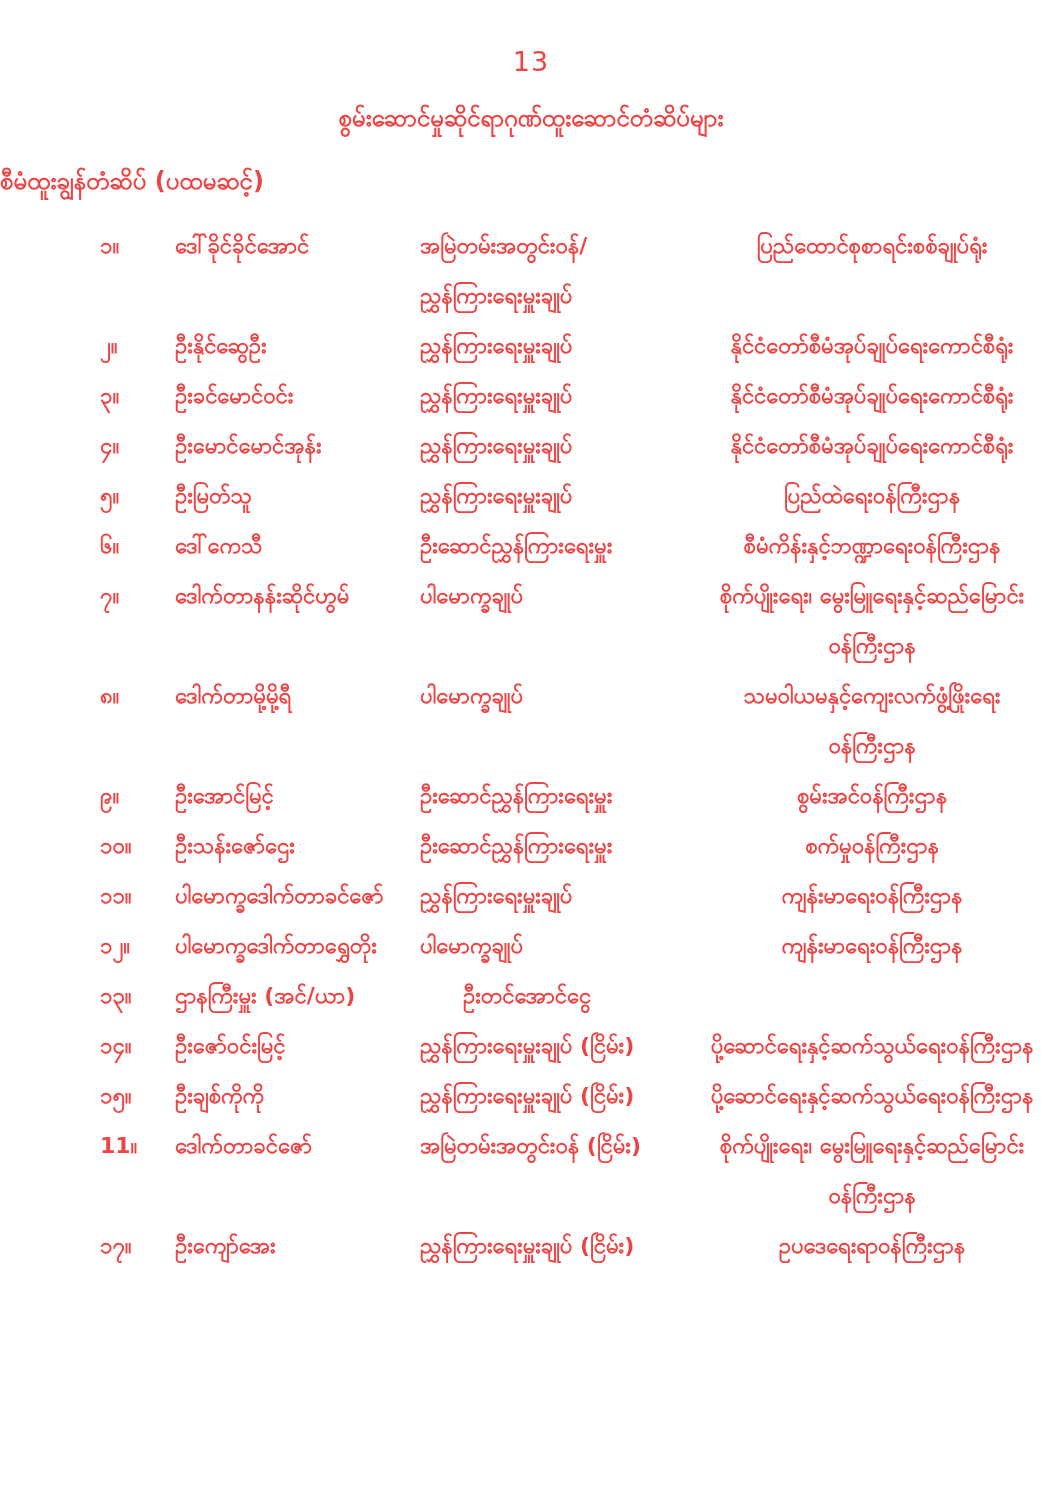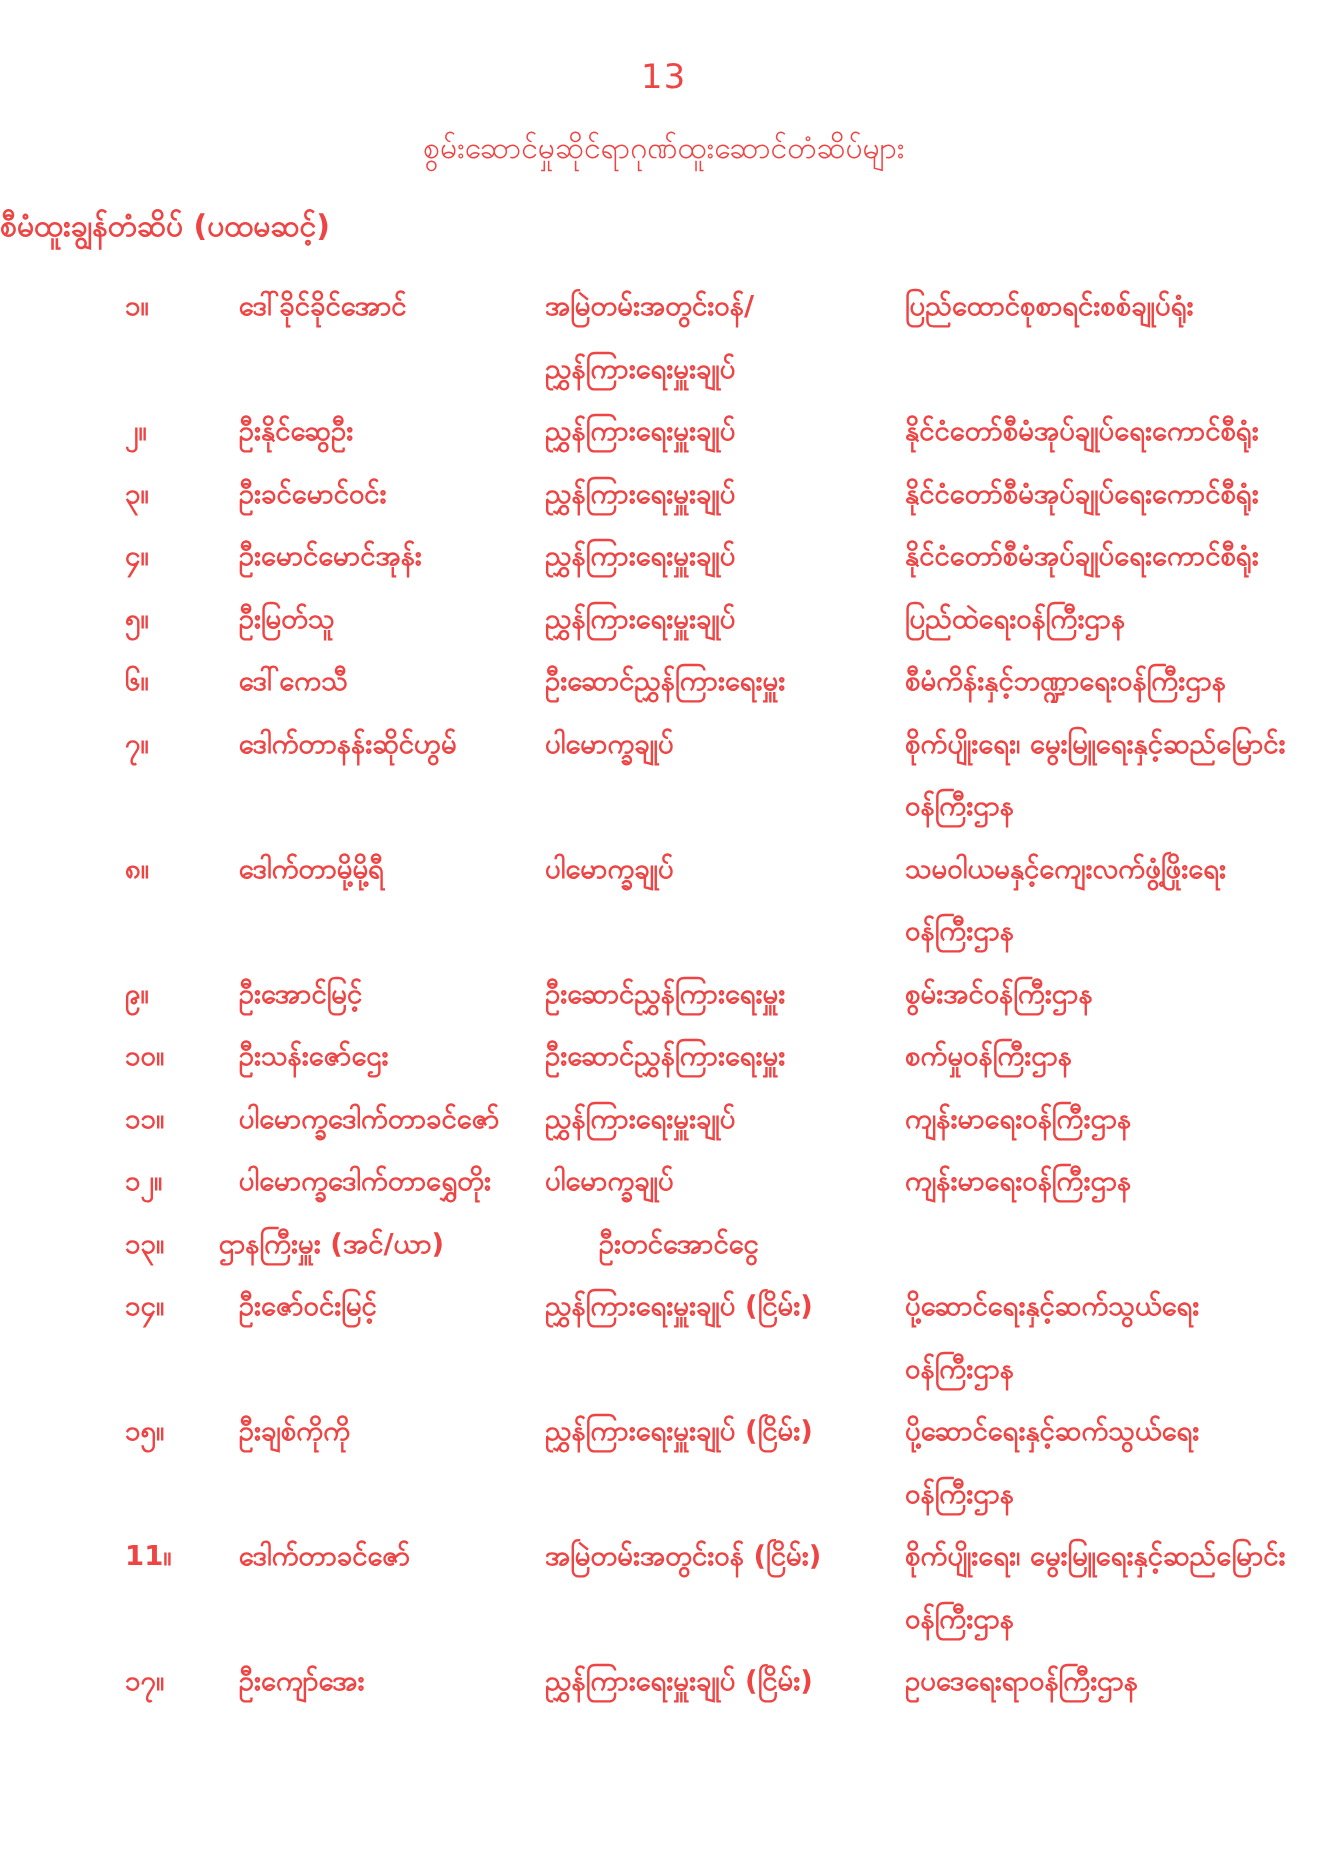--- a/index.html
+++ b/index.html
@@ -27,21 +27,21 @@
     letter-spacing: 1px;
   }
   .doc-title {
     position: absolute;
     top: 102px;
     left: 0;
     width: 100%;
     margin: 0;
     text-align: center;
     font-size: 24px;
-    font-weight: 400;
+    font-weight: 700;
   }
   .doc-subtitle {
     position: absolute;
     top: 165px;
     left: 0;
     width: 100%;
     margin: 0;
     text-align: left;
     font-size: 24px;
     font-weight: 700;
@@ -64,30 +64,30 @@
   }
   .col-no {
     margin-left: 100px;
     width: 75px;
     flex: 0 0 75px;
   }
   .col-name {
     width: 245px;
     flex: 0 0 245px;
     padding-right: 8px;
-    margin-left: 16px;
   }
   .col-pos {
     width: 288px;
     flex: 0 0 288px;
     padding-right: 8px;
   }
   .col-org {
     flex: 1 1 auto;
     padding-right: 26px;
+    text-align: center;
   }
   .line {
     display: block;
   }
 </style>
 </head>
 <body>
 
 <div class="page">
   <div class="page-number">13</div>

